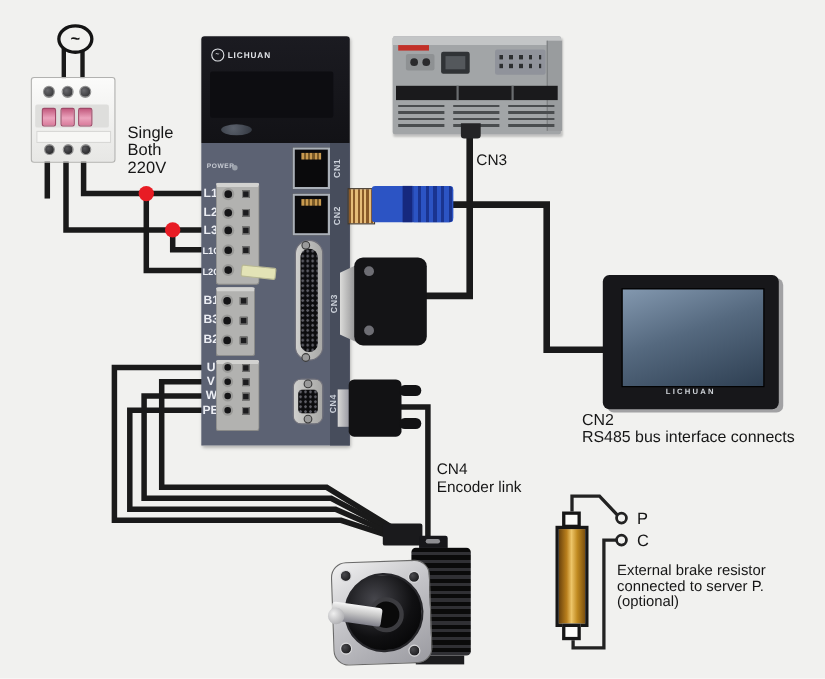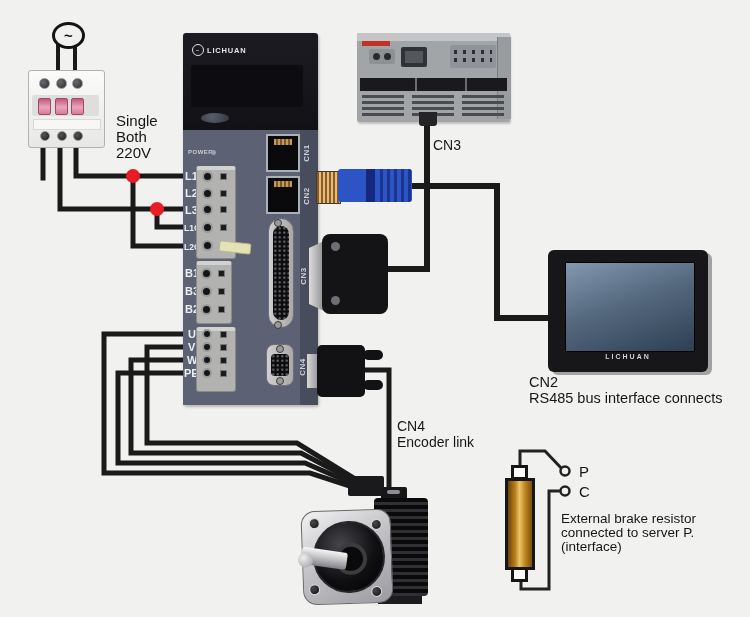--- a/index.html
+++ b/index.html
@@ -355,20 +355,20 @@
 
   <div class="rs-cap" style="left:511px;top:465px;"></div>
   <div class="rs-body"></div>
   <div class="rs-cap" style="left:511px;top:567px;"></div>
   <div class="pc-lbl" style="left:579px;top:463px;">P</div>
   <div class="pc-lbl" style="left:579px;top:483px;">C</div>
 
   <div class="note brake-note">
     <div>External brake resistor</div>
     <div>connected to server P.</div>
-    <div>(interface)</div>
+    <div>(optional)</div>
   </div>
 
   <svg class="layer" width="750" height="617">
     <path d="M212,290 C234,282 237,313 213,309" fill="none" stroke="#e9e93a" stroke-width="6" stroke-linecap="round"></path>
   </svg>
 
 </div>
 
 </body></html>

